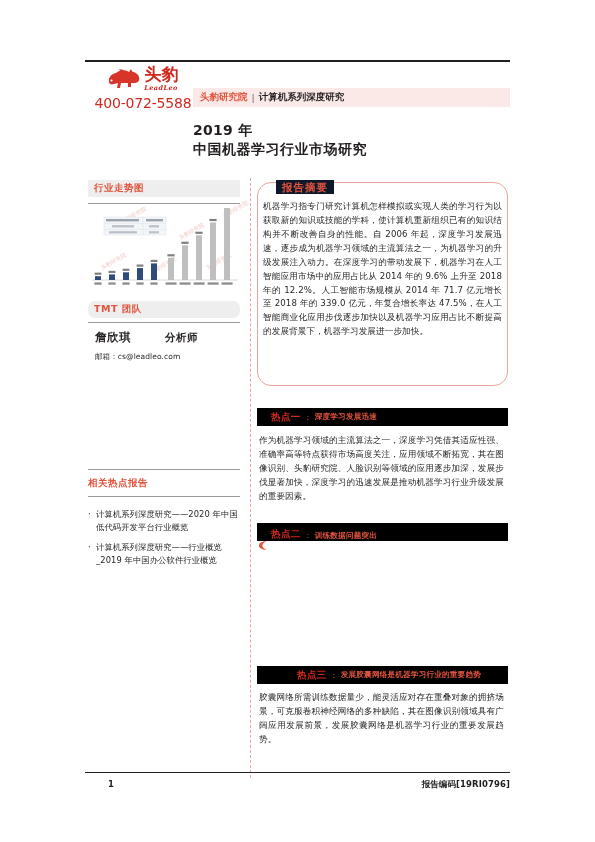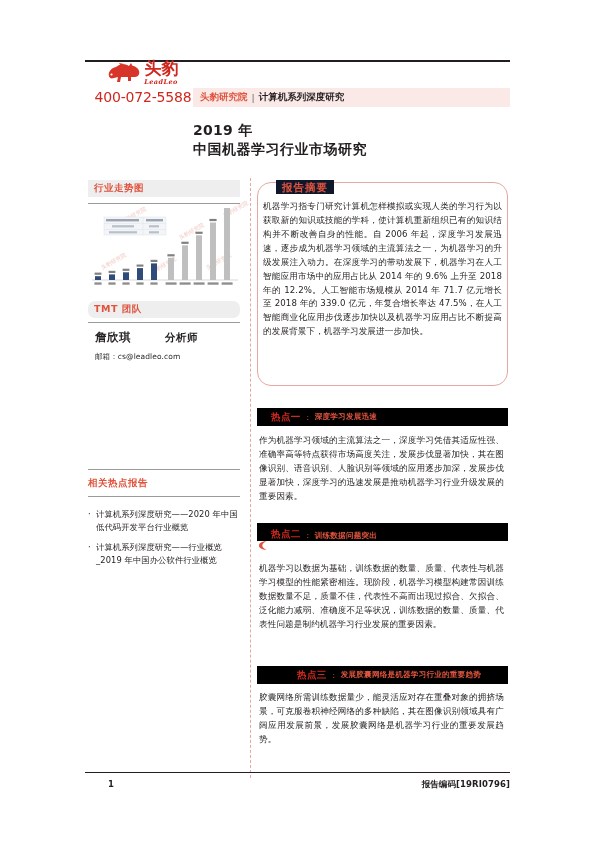--- a/index.html
+++ b/index.html
@@ -26,21 +26,21 @@
   .top-rule {
     position: absolute;
     left: 85px; top: 60px;
     width: 425px;
     height: 2px;
     background: #231f20;
   }
 
   .logo-block {
     position: absolute;
-    left: 87px; top: 60px;
+    left: 87px; top: 66px;
     width: 112px;
     text-align: center;
   }
   .logo-row {
     display: flex;
     align-items: center;
     justify-content: center;
     gap: 3px;
   }
   .leopard {
@@ -481,33 +481,32 @@
   <div class="hot-mark" id="hot1-mark">
     <svg width="11" height="11" viewBox="0 0 11 11">
         <path d="M9.5 1.2 C5 1.2 2 3 2 5.5 C2 8 5 9.8 9.5 9.8 C6.6 8.4 5.3 7 5.3 5.5 C5.3 4 6.6 2.6 9.5 1.2 Z" fill="#e0543e"></path>
       </svg>
   </div>
   <div class="hot-head" id="hot1-head">
     <span class="hot-label">热点一</span>
     <span class="hot-colon">：</span>
     <span class="hot-sub">深度学习发展迅速</span>
   </div>
-  <div class="hot-body" id="hot1-body">作为机器学习领域的主流算法之一，深度学习凭借其适应性强、准确率高等特点获得市场高度关注，发展步伐显著加快，其在图像识别、语音识别、人脸识别等领域的应用逐步加深，发展步伐显著加快，深度学习的迅速发展是推动机器学习行业升级发展的重要因素。</div>
+  <div class="hot-body" id="hot1-body">作为机器学习领域的主流算法之一，深度学习凭借其适应性强、准确率高等特点获得市场高度关注，应用领域不断拓宽，其在图像识别、头豹研究院、人脸识别等领域的应用逐步加深，发展步伐显著加快，深度学习的迅速发展是推动机器学习行业升级发展的重要因素。</div>
 
   <div class="hot-mark" id="hot2-mark">
     <svg width="11" height="11" viewBox="0 0 11 11">
         <path d="M9.5 1.2 C5 1.2 2 3 2 5.5 C2 8 5 9.8 9.5 9.8 C6.6 8.4 5.3 7 5.3 5.5 C5.3 4 6.6 2.6 9.5 1.2 Z" fill="#e0543e"></path>
       </svg>
   </div>
   <div class="hot-head" id="hot2-head">
     <span class="hot-label">热点二</span>
     <span class="hot-colon">：</span>
     <span class="hot-sub">训练数据问题突出</span>
   </div>
-  <div class="hot-body" id="hot2-body">机器学习以数据为基础，训练数据的数量、质量、代表性与机器学习模型的性能紧密相连。现阶段，机器学习模型构建常因训练数据数量不足，质量不佳，代表性不高而出现过拟合、欠拟合、泛化能力减弱、准确度不足等状况，训练数据的数量、质量、代表性问题是制约机器学习行业发展的重要因素。</div>
 
   <div class="hot-mark" id="hot3-mark">
     <svg width="11" height="11" viewBox="0 0 11 11">
         <path d="M9.5 1.2 C5 1.2 2 3 2 5.5 C2 8 5 9.8 9.5 9.8 C6.6 8.4 5.3 7 5.3 5.5 C5.3 4 6.6 2.6 9.5 1.2 Z" fill="#e0543e"></path>
       </svg>
   </div>
   <div class="hot-head" id="hot3-head">
     <span class="hot-label">热点三</span>
     <span class="hot-colon">：</span>
     <span class="hot-sub">发展胶囊网络是机器学习行业的重要趋势</span>

